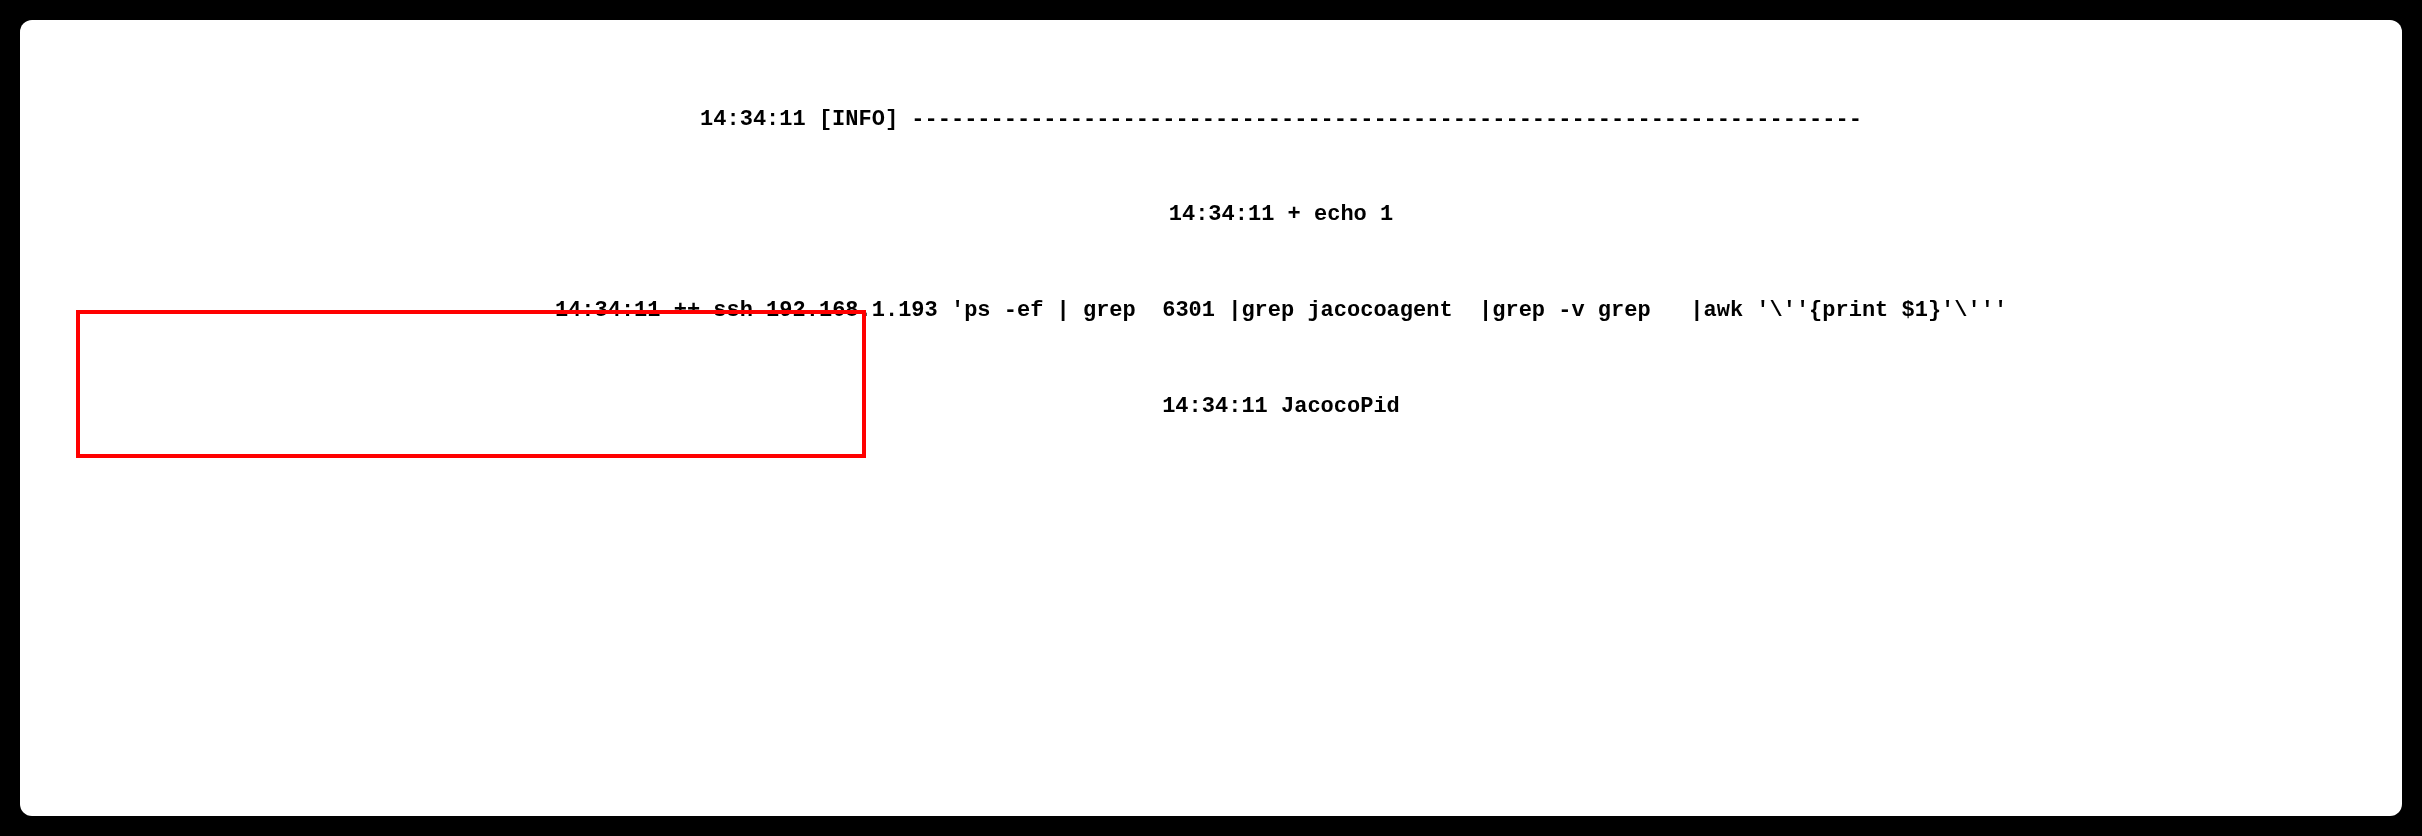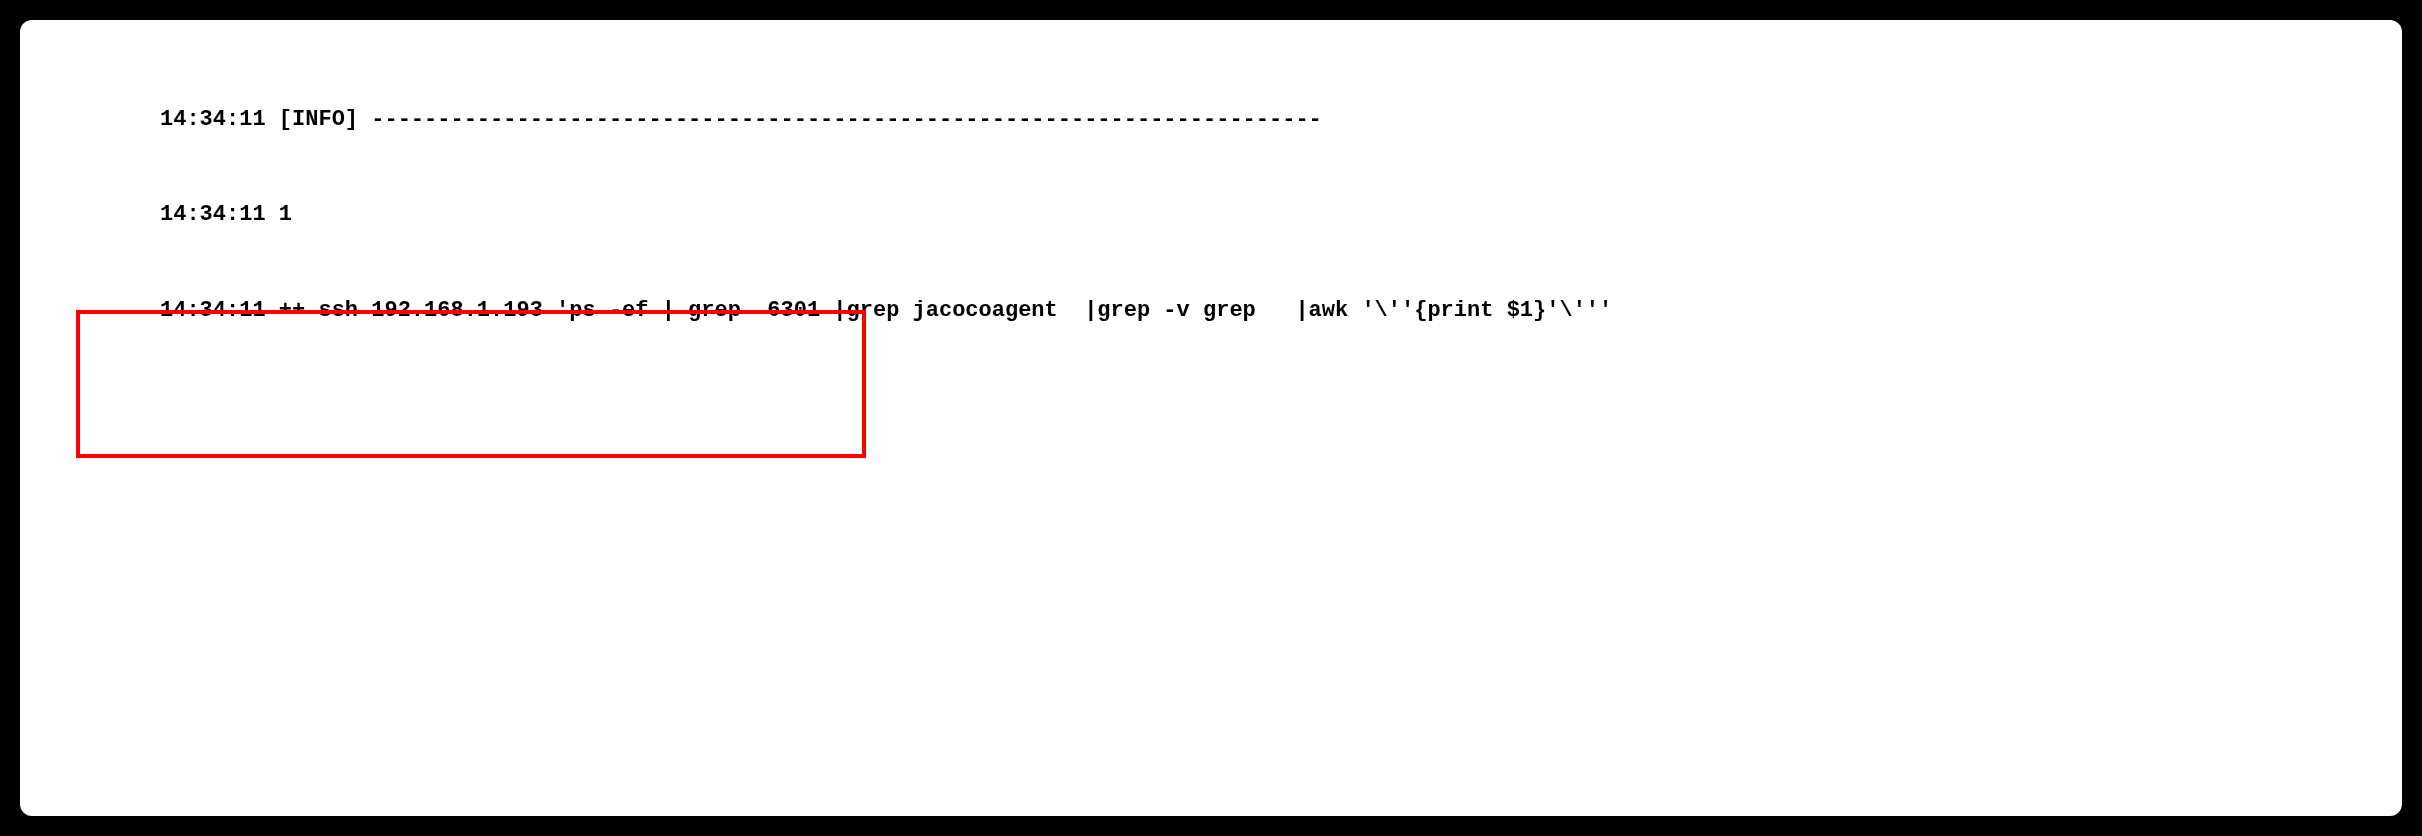--- a/index.html
+++ b/index.html
@@ -15,20 +15,21 @@
     font-family: "Courier New", Courier, monospace;
   }
   .window {
     background: #fff;
     border-radius: 12px;
     width: 100%;
     height: 100%;
     padding: 20px 0;
     overflow: hidden;
     position: relative;
+    text-align: center;
   }
   .console {
     font-family: "Courier New", Courier, monospace;
     font-size: 22px;
     font-weight: bold;
     color: #000;
     line-height: 1.45;
     white-space: pre;
     padding-left: 140px;
   }
@@ -44,22 +45,23 @@
     height: 148px;
     pointer-events: none;
   }
 </style>
 </head>
 <body>
 
 <div class="window">
   <div class="console">
     <span class="line"><span>14:34:11</span> <span>[INFO] ------------------------------------------------------------------------</span></span>
-    <span class="line"><span>14:34:11</span> <span>1</span></span>
+    <span class="line"><span>14:34:11</span> <span>+ echo 1</span></span>
     <span class="line"><span>14:34:11</span> <span>++ ssh 192.168.1.193 'ps -ef | grep  6301 |grep jacocoagent  |grep -v grep   |awk '\''{print $1}'\'''</span></span>
+    <span class="line"><span>14:34:11</span> <span>JacocoPid</span></span>
     
     
     
     
     
     
     
     
     
     

